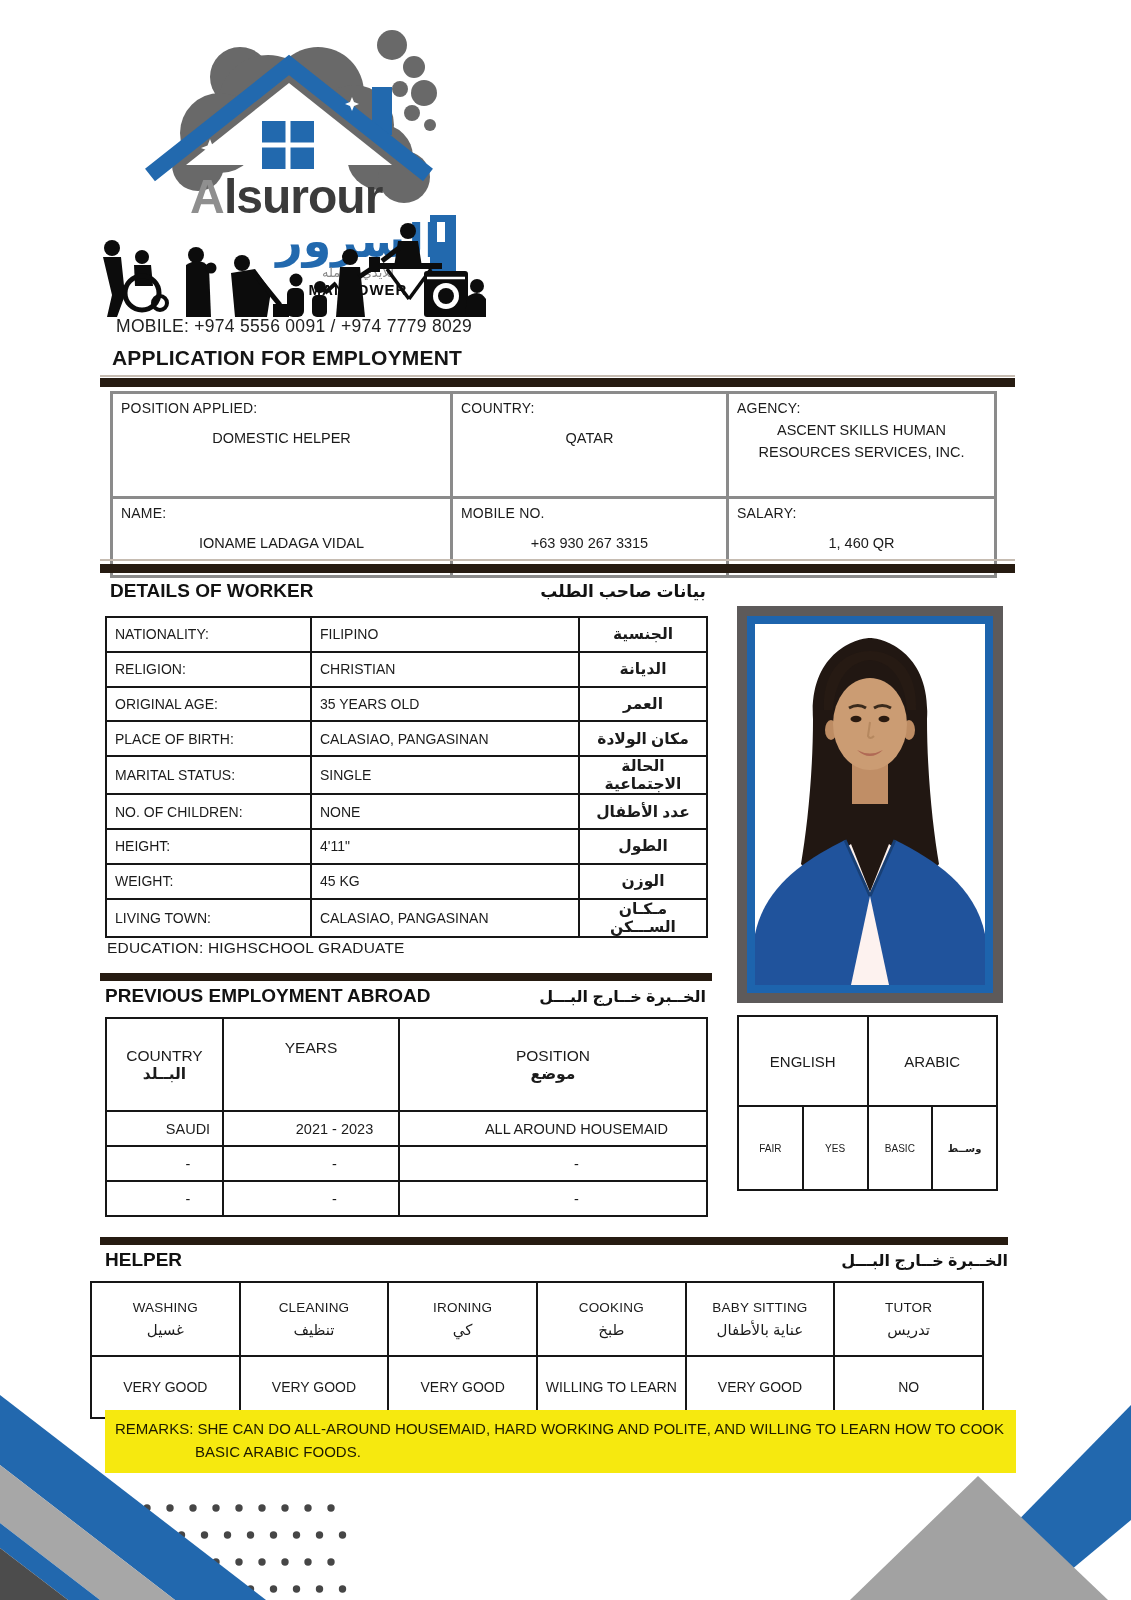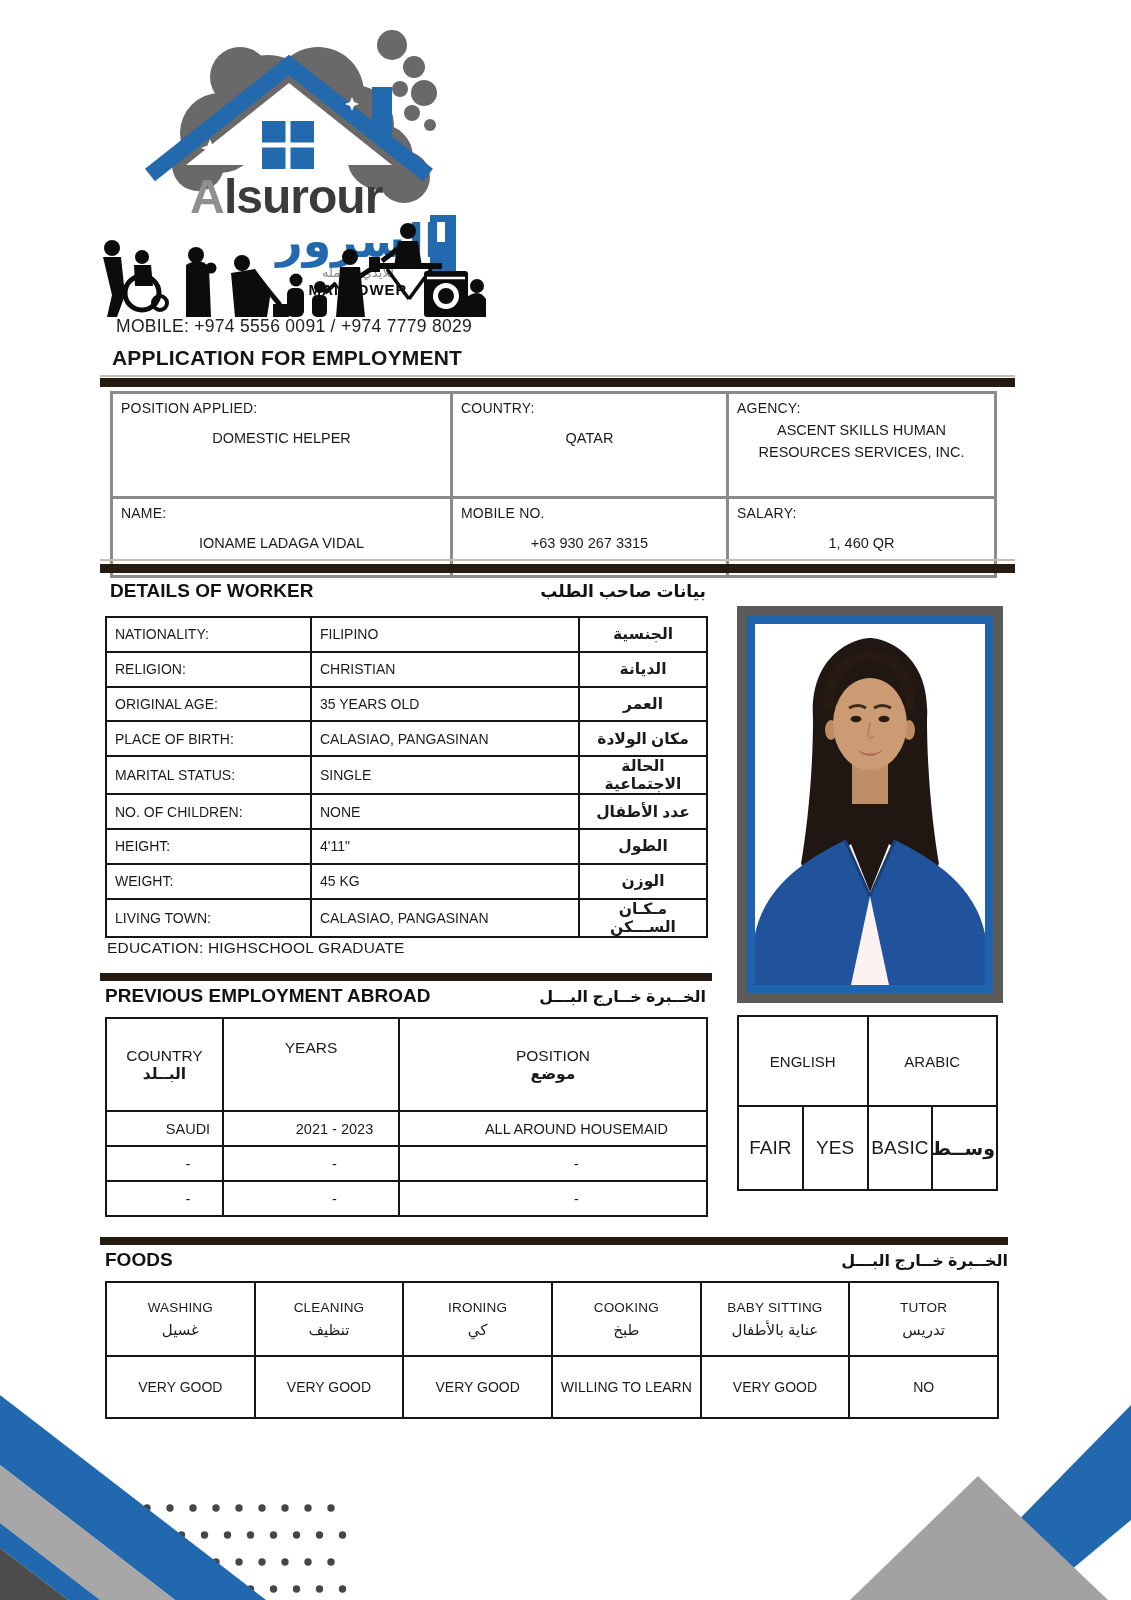--- a/index.html
+++ b/index.html
@@ -42,25 +42,25 @@
   .t3{left:105px;top:1017px;width:601px;}
   .t3 td{border:2px solid #161616;text-align:center;font-size:14.5px;}
   .t3 .hdr td{height:70px;font-size:15.5px;}
   .t3 .hdr .ar{font-size:15.5px;font-weight:600;direction:rtl;}
   .t3 .datarow td{height:31px;padding-left:48px;}
 
   
   .t4{left:737px;top:1015px;width:261px;}
   .t4 td{border:2px solid #161616;text-align:center;font-size:15px;}
   .t4 .r1 td{height:86px;}
-  .t4 .r2 td{height:80px;font-size:19px;}
+  .t4 .r2 td{height:80px;font-size:10px;}
   .t4 .ar{font-size:16px;font-weight:600;direction:rtl;}
 
   
-  .t5{left:105px;top:1281px;width:894px;padding-left:44px;}
+  .t5{left:90px;top:1281px;width:894px;padding-left:44px;}
   .t5 td{border:2.5px solid #161616;text-align:center;}
   .t5 .hdr td{height:70px;}
   .t5 .hdr .en{font-size:13.5px;letter-spacing:.2px;}
   .t5 .hdr .ar{font-size:15px;margin-top:6px;direction:rtl;}
   .t5 .datarow td{height:58px;font-size:14px;}
 
   
   .remarks{left:105px;top:1410px;width:891px;background:#f6e90f;padding:7px 10px 9px 10px;
            font-size:15px;font-weight:500;color:#1d1a00;line-height:1.55;}
   .remarks .l2{padding-left:80px;}
@@ -334,21 +334,21 @@
       <td style="width:73px">FAIR</td>
       <td style="width:63px">YES</td>
       <td style="width:62px">BASIC</td>
       <td style="width:63px" class="ar">وســط</td>
     </tr>
   </tbody>
     </table>
 
   <div class="abs rule" style="left:100px;top:1237px;width:908px;height:8px;"></div>
   <div class="abs sec-head" style="left:105px;top:1249px;width:903px;">
-    <span class="en">FOODS</span>
+    <span class="en">HELPER</span>
     <span class="ar" style="font-size:16px">الخــبرة خــارج البـــل</span>
   </div>
 
   <table class="abs t5">
     <tbody>
         <tr class="hdr">
       <td>
         <div class="en">WASHING</div>
         <div class="ar">غسيل</div>
           </td>
@@ -377,20 +377,24 @@
       <td>VERY GOOD</td>
       <td>VERY GOOD</td>
       <td>VERY GOOD</td>
       <td>WILLING TO LEARN</td>
       <td>VERY GOOD</td>
       <td>NO</td>
     </tr>
   </tbody>
     </table>
 
+  <div class="abs remarks">
+    <div class="l1">REMARKS: SHE CAN DO ALL-AROUND HOUSEMAID, HARD WORKING AND POLITE, AND WILLING TO LEARN HOW TO COOK</div>
+    <div class="l2">BASIC ARABIC FOODS.</div>
+  </div>
 
   <svg class="abs decor" style="left:0;top:0;" width="1131" height="1600" viewBox="0 0 1131 1600">
     <defs>
       <pattern id="dots" x="96" y="1493" width="23" height="54" patternUnits="userSpaceOnUse">
         <circle cx="5" cy="15" r="3.7" fill="#464646"></circle>
         <circle cx="16.5" cy="42" r="3.7" fill="#464646"></circle>
       </pattern>
     </defs>
     <polygon points="90,1493 348,1493 348,1600 208,1600" fill="url(#dots)"></polygon>
     <polygon points="0,1395 0,1465 175,1600 266,1600" fill="#2268ae"></polygon>

